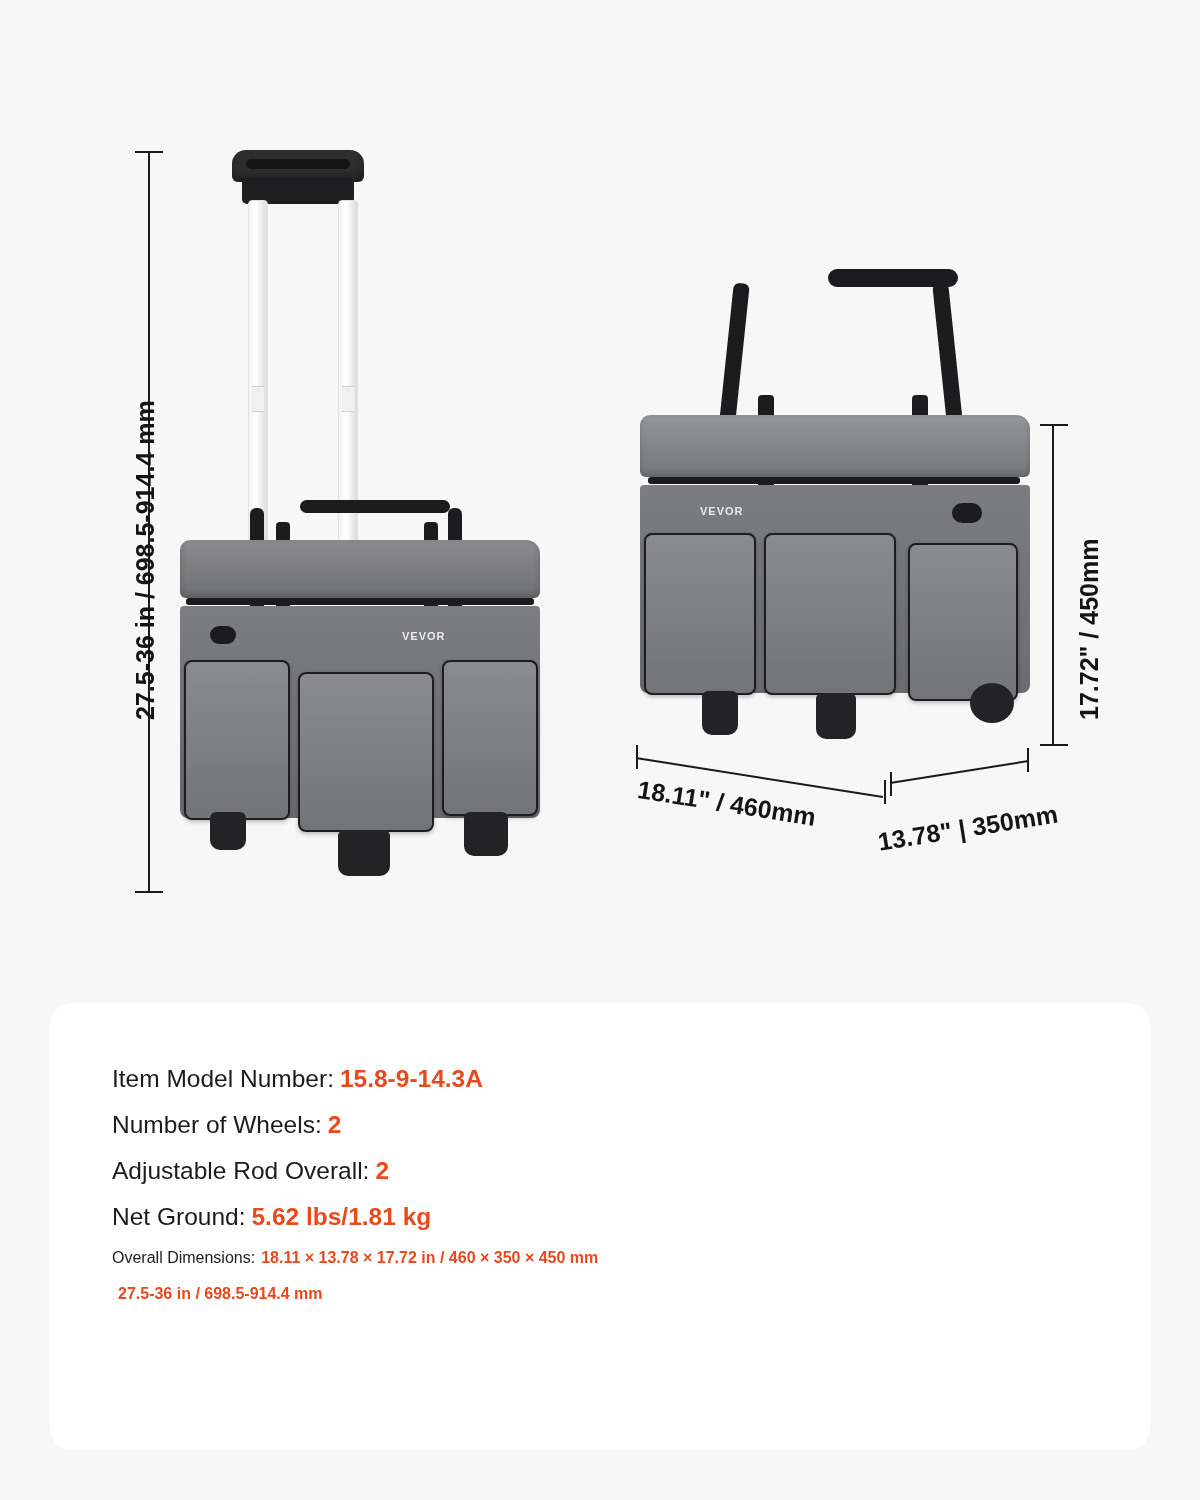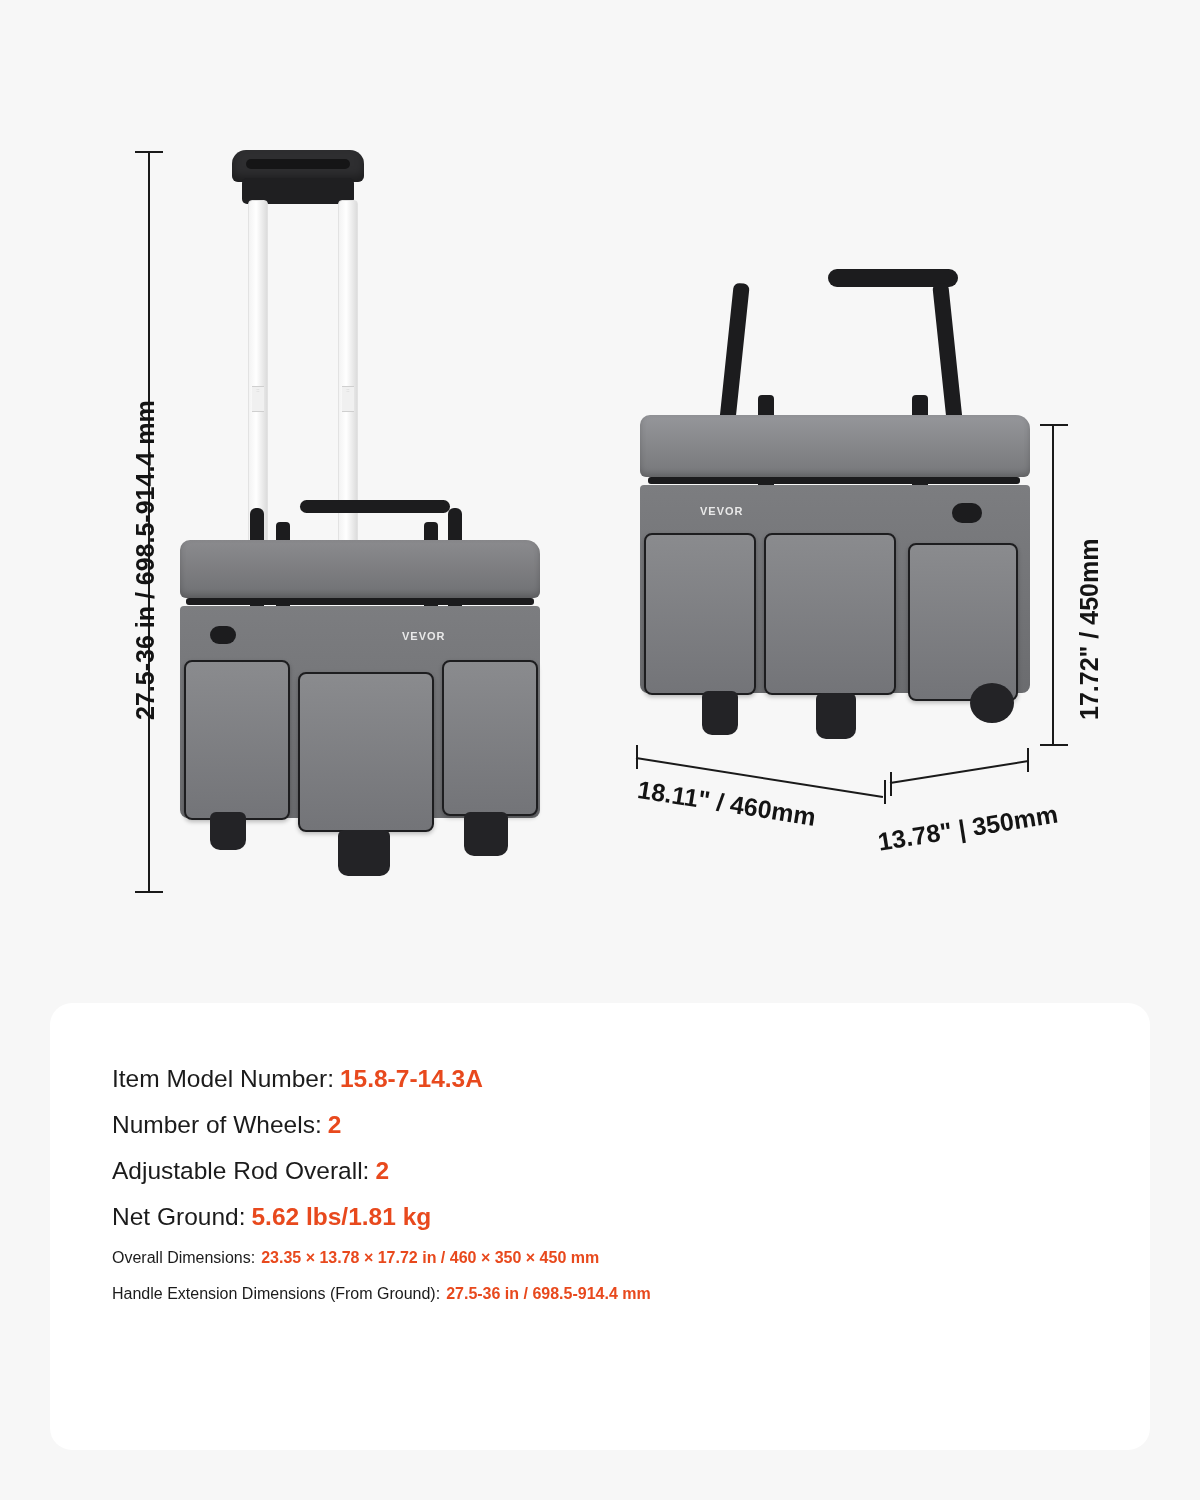--- a/index.html
+++ b/index.html
@@ -266,45 +266,44 @@
     <div class="dimline vline" style="left:890px; top:772px; height:24px;"></div>
     <div class="dimline vline" style="left:1027px; top:748px; height:24px;"></div>
     <div class="dim-label" style="left:876px; top:828px; transform:rotate(-9deg); transform-origin:left top;">13.78" | 350mm</div>
   </div>
 
   <div class="spec-card">
     <div class="spec-list">
 
       <div class="spec-row">
         <span class="spec-label">Item Model Number:</span>
-        <span class="spec-value">15.8-7-14.3A</span>
+        <span class="spec-value">15.8-9-14.3A</span>
       </div>
 
 
       <div class="spec-row">
         <span class="spec-label">Number of Wheels:</span>
         <span class="spec-value">2</span>
       </div>
 
       <div class="spec-row">
         <span class="spec-label">Adjustable Rod Overall:</span>
         <span class="spec-value">2</span>
       </div>
 
       <div class="spec-row">
         <span class="spec-label">Net Ground:</span>
         <span class="spec-value">5.62 lbs/1.81 kg</span>
       </div>
 
       <div class="spec-row big">
         <span class="spec-label">Overall Dimensions:</span>
-        <span class="spec-value">23.35 × 13.78 × 17.72 in / 460 × 350 × 450 mm</span>
+        <span class="spec-value">18.11 × 13.78 × 17.72 in / 460 × 350 × 450 mm</span>
       </div>
 
       <div class="spec-row big">
-        <span class="spec-label">Handle Extension Dimensions (From Ground):</span>
         <span class="spec-value">27.5-36 in / 698.5-914.4 mm</span>
       </div>
 
     </div>
   </div>
 
 </div>
 
 </body></html>

